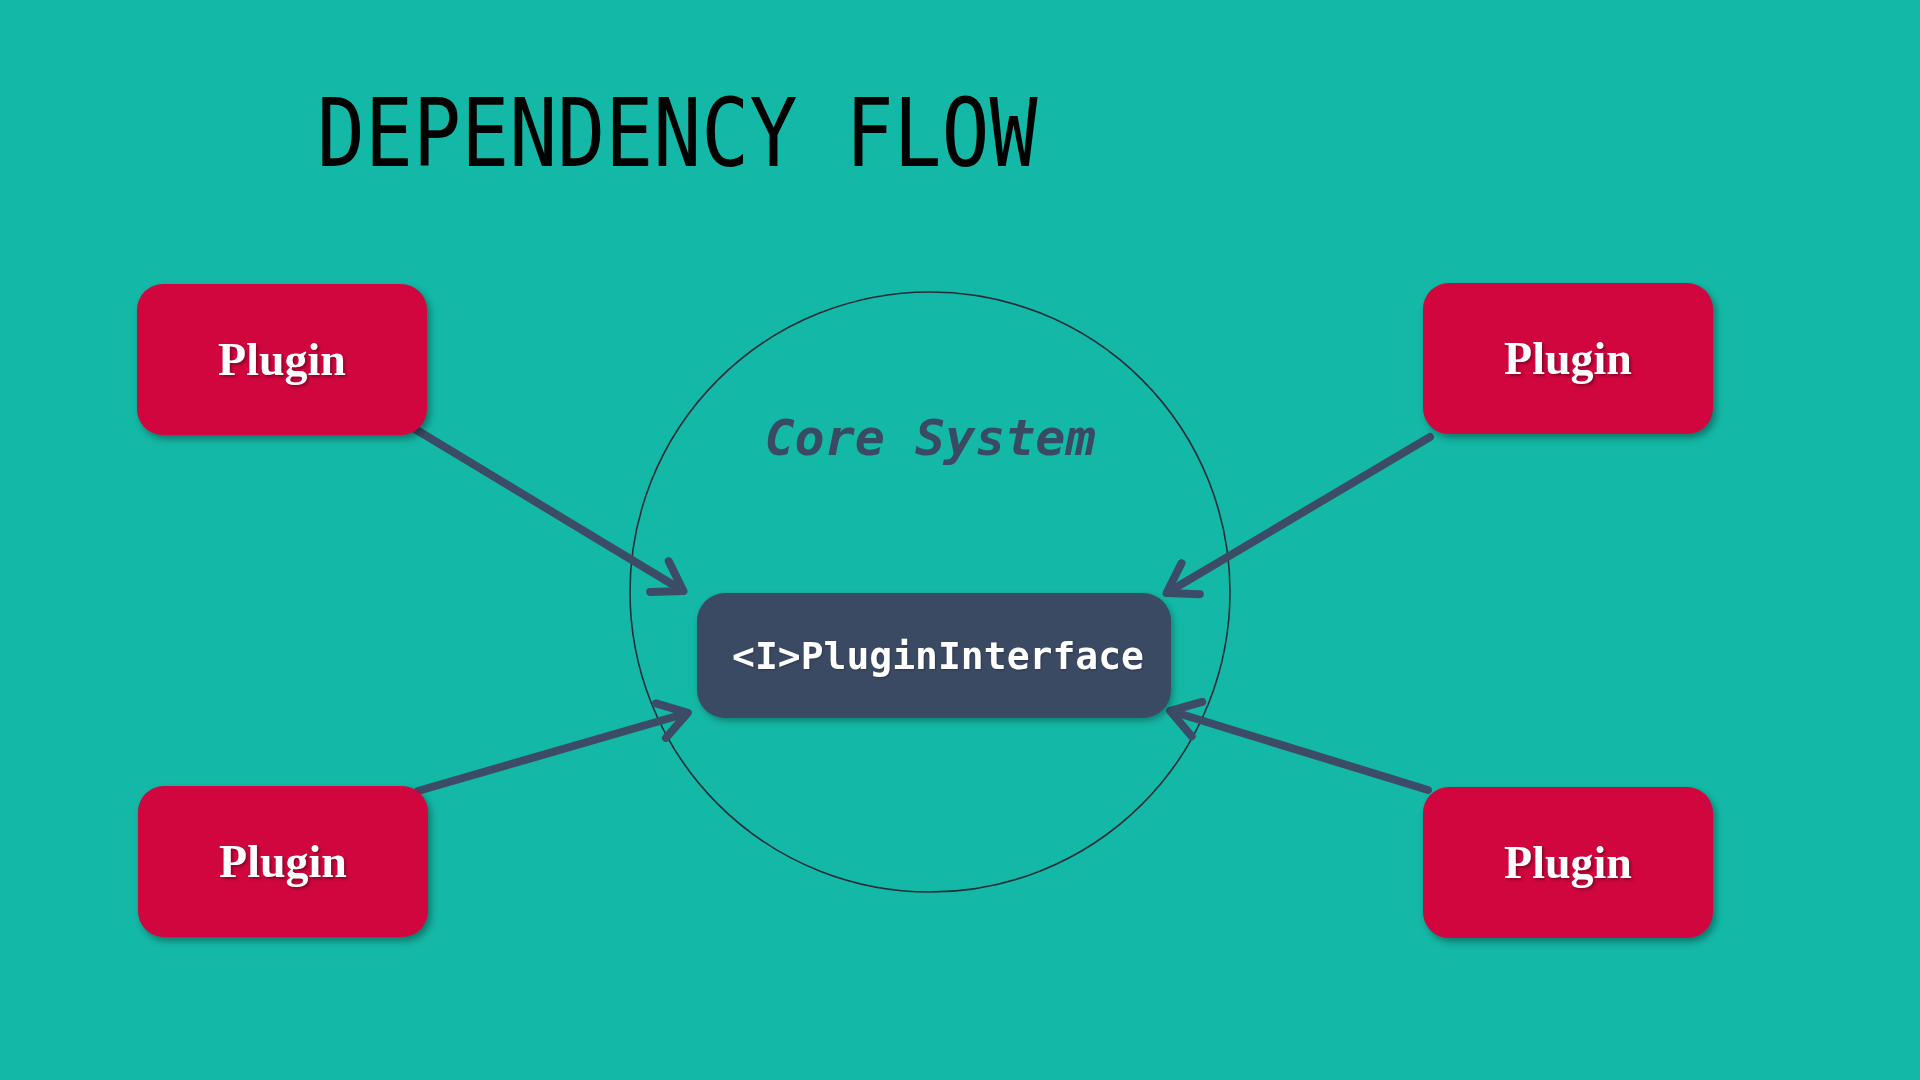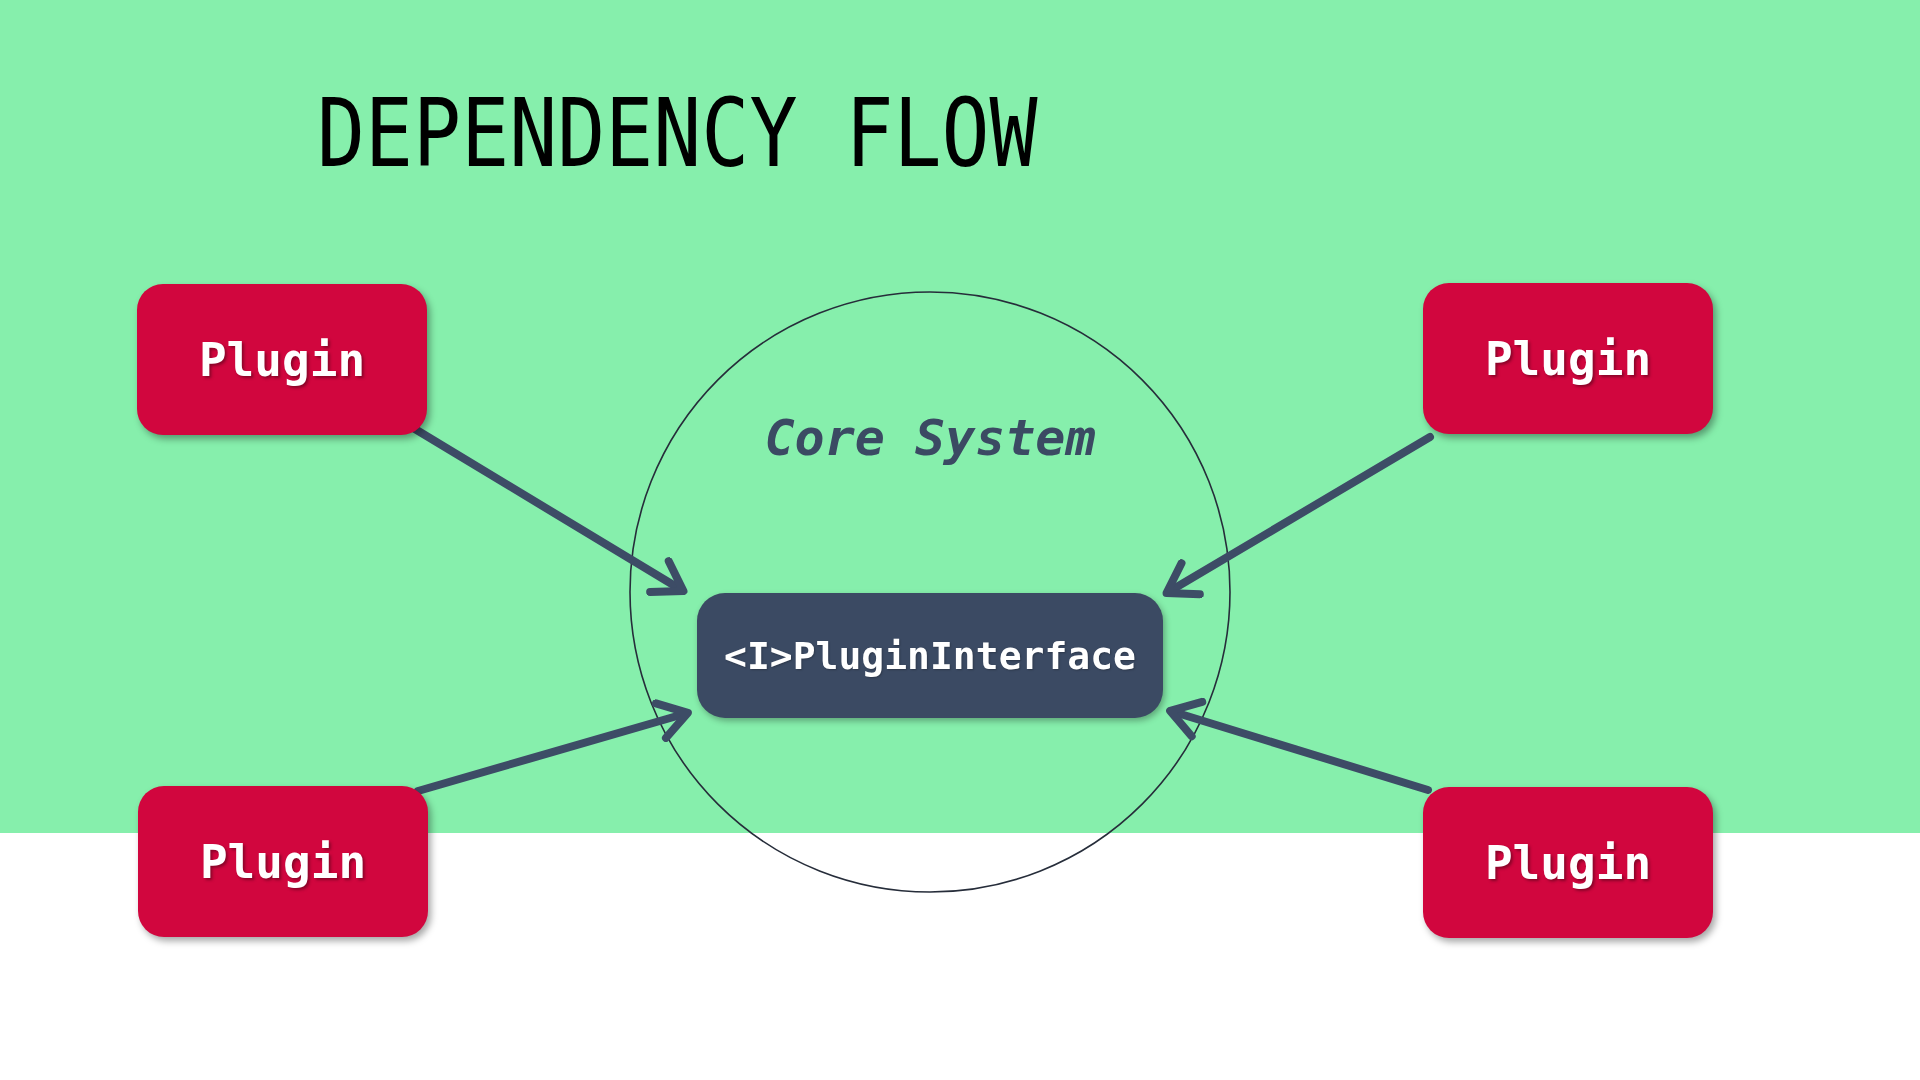--- a/index.html
+++ b/index.html
@@ -7,22 +7,22 @@
     padding: 0;
     background: #ffffff;
     width: 1920px;
     height: 1080px;
     overflow: hidden;
     font-family: "DejaVu Sans Mono", "Liberation Mono", monospace;
   }
   .canvas {
     position: relative;
     width: 1920px;
-    height: 833px;
-    background: #86efac;
+    height: 1080px;
+    background: #14b8a6;
   }
   .title {
     position: absolute;
     left: 317px;
     top: 78px;
     font-size: 95px;
     font-weight: 400;
     color: #000000;
     letter-spacing: 0px;
     transform: scaleX(0.84);
@@ -39,20 +39,21 @@
   .plugin-box {
     position: absolute;
     width: 290px;
     height: 151px;
     background: #d1063e;
     border-radius: 26px;
     box-shadow: 3px 4px 7px rgba(0,0,0,0.35);
     display: flex;
     align-items: center;
     justify-content: center;
+    font-family: Liberation Serif, serif;
   }
   .plugin-box .label {
     color: #ffffff;
     font-size: 46px;
     font-weight: 700;
     text-shadow: 2px 2px 3px rgba(0,0,0,0.35);
     white-space: nowrap;
   }
   .pb-tl { left: 137px; top: 284px; }
   .pb-tr { left: 1423px; top: 283px; }
@@ -78,20 +79,21 @@
     left: 697px;
     top: 593px;
     width: 466px;
     height: 125px;
     background: #3b4a63;
     border-radius: 28px;
     box-shadow: 2px 3px 6px rgba(0,0,0,0.3);
     display: flex;
     align-items: center;
     justify-content: center;
+    padding-left: 8px;
   }
   .interface-box .label {
     color: #ffffff;
     font-size: 38px;
     font-weight: 700;
     white-space: nowrap;
     text-shadow: 1px 1px 2px rgba(0,0,0,0.25);
   }
 </style>
 </head>

